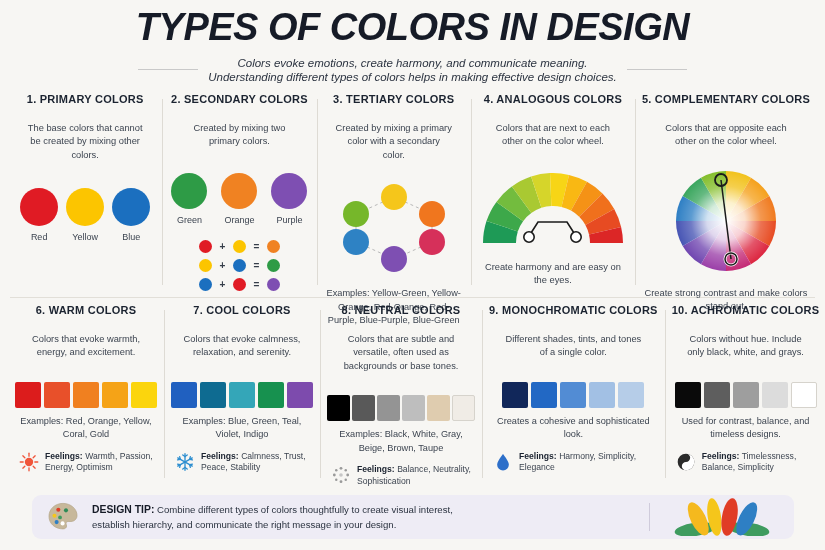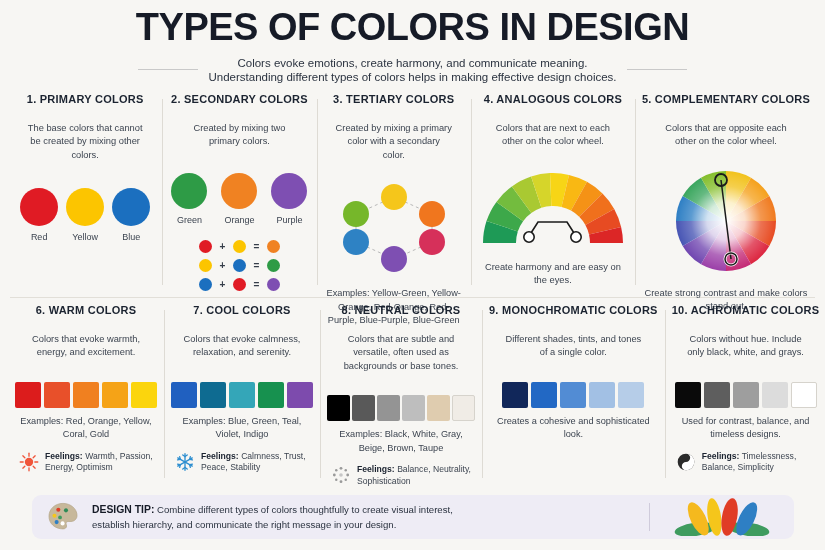--- a/index.html
+++ b/index.html
@@ -6,21 +6,21 @@
   body{
     width:825px;height:550px;overflow:hidden;
     background:#f7f6f3;
     font-family:"Liberation Sans",sans-serif;
     color:#1c2128;
     position:relative;
   }
   .page{width:825px;height:550px;position:relative;box-sizing:border-box;}
 
   
-  .header{padding-top:8px;text-align:center;}
+  .header{padding-top:8px;text-align:center;font-style:italic;}
   .title{
     font-size:38px;font-weight:bold;letter-spacing:-0.5px;
     color:#161b27;line-height:1.05;margin:0;
     font-family:"Liberation Sans",sans-serif;
   }
   .sub-wrap{margin-top:9px;display:flex;align-items:center;justify-content:center;gap:10px;}
   .rule{height:1px;width:60px;background:#c9c9c9;}
   .sub1{font-size:11.5px;color:#2b3340;}
   .sub2{font-size:11.5px;color:#2b3340;margin-top:2px;}
 
@@ -364,20 +364,26 @@
       <div class="c-title">9. MONOCHROMATIC COLORS</div>
       <div class="c-desc">Different shades, tints, and tones of a single color.</div>
       <div class="sw-row">
         <div class="sw" style="background:#11275A"></div>
         <div class="sw" style="background:#2268C4"></div>
         <div class="sw" style="background:#528CD4"></div>
         <div class="sw" style="background:#A2C0E4"></div>
         <div class="sw" style="background:#B6CDE8"></div>
       </div>
       <div class="ex">Creates a cohesive and sophisticated look.</div>
+      <div class="feel">
+        <svg class="feel-ico" viewBox="0 0 24 24">
+          <path d="M12 2.5 C12 2.5 5 11 5 15.2 A7 7 0 0 0 19 15.2 C19 11 12 2.5 12 2.5 Z" fill="#2D6FC9"></path>
+        </svg>
+        <div class="feel-txt"><b>Feelings:</b> <span>Harmony, Simplicity, Elegance</span></div>
+      </div>
     </div>
 
     <div class="col">
       <div class="c-title">10. ACHROMATIC COLORS</div>
       <div class="c-desc">Colors without hue. Include only black, white, and grays.</div>
       <div class="sw-row">
         <div class="sw" style="background:#0A0A0A"></div>
         <div class="sw" style="background:#5E5E5E"></div>
         <div class="sw" style="background:#9E9E9E"></div>
         <div class="sw" style="background:#DCDCDC"></div>

